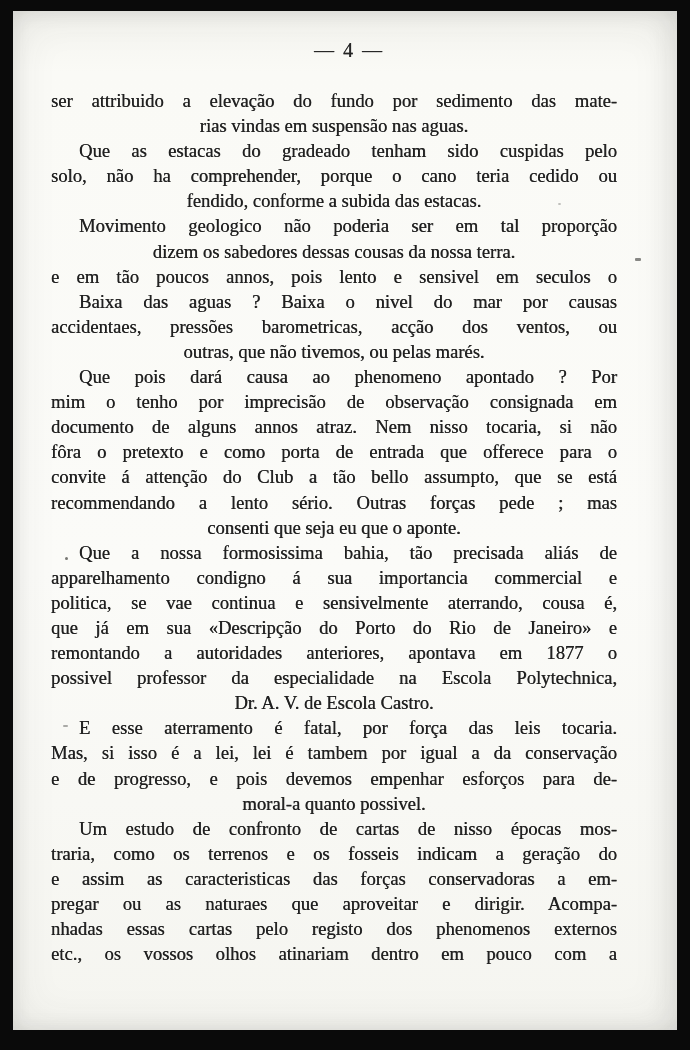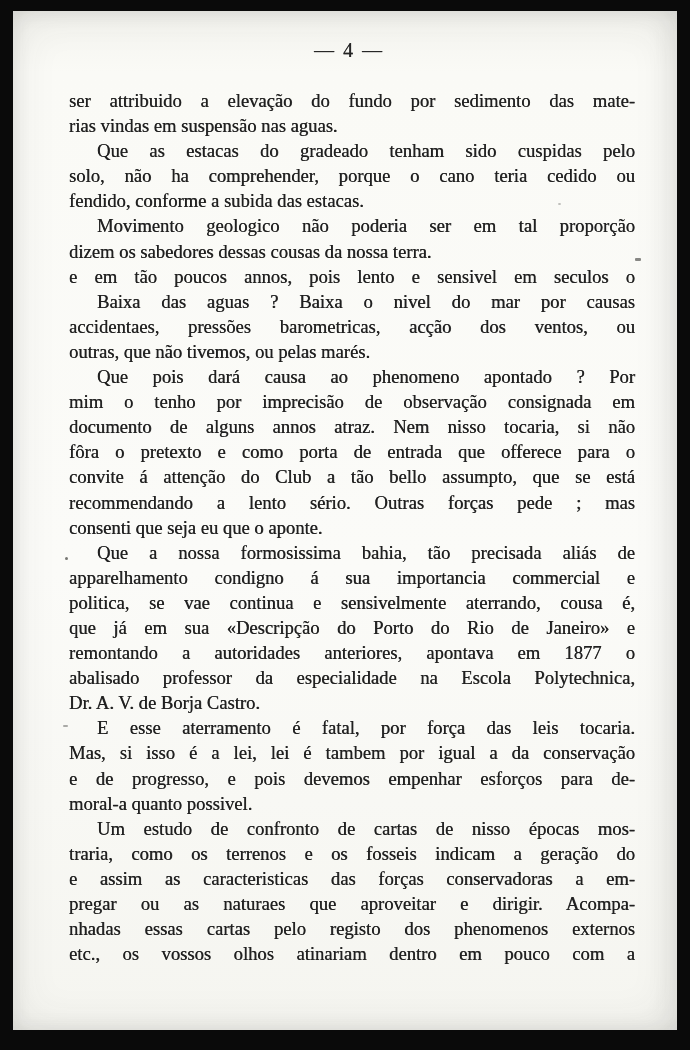--- a/index.html
+++ b/index.html
@@ -30,31 +30,31 @@
     top: 28px;
     width: 566px;
     text-align: center;
     font-size: 20px;
     letter-spacing: 2px;
     color: #242424;
     text-shadow: 0.3px 0 0 rgba(25,25,25,0.75);
   }
   .text-block {
     position: absolute;
-    left: 56px;
+    left: 38px;
     top: 77px;
     width: 566px;
   }
   .line {
     font-size: 18.6px;
     line-height: 25.1px;
     height: 25.1px;
     color: #202020;
     text-shadow: 0.35px 0 0 rgba(25,25,25,0.8);
-    text-align: left;
+    text-align: center;
     overflow: visible;
     white-space: nowrap;
   }
   .line.j {
     white-space: normal;
     text-align: justify;
     text-align-last: justify;
   }
   .line.ind {
     text-indent: 28px;
@@ -92,22 +92,22 @@
         <div class="line j">documento de alguns annos atraz. Nem nisso tocaria, si não</div>
         <div class="line j">fôra o pretexto e como porta de entrada que offerece para o</div>
         <div class="line j">convite á attenção do Club a tão bello assumpto, que se está</div>
         <div class="line j">recommendando a lento sério. Outras forças pede ; mas</div>
         <div class="line">consenti que seja eu que o aponte.</div>
         <div class="line j ind">Que a nossa formosissima bahia, tão precisada aliás de</div>
         <div class="line j">apparelhamento condigno á sua importancia commercial e</div>
         <div class="line j">politica, se vae continua e sensivelmente aterrando, cousa é,</div>
         <div class="line j">que já em sua «Descripção do Porto do Rio de Janeiro» e</div>
         <div class="line j">remontando a autoridades anteriores, apontava em 1877 o</div>
-        <div class="line j">abalisado professor da especialidade na Escola Polytechnica,</div>
-        <div class="line">Dr. A. V. de Borja Castro.</div>
+        <div class="line j">possivel professor da especialidade na Escola Polytechnica,</div>
+        <div class="line">Dr. A. V. de Escola Castro.</div>
         <div class="line j ind">E esse aterramento é fatal, por força das leis tocaria.</div>
         <div class="line j">Mas, si isso é a lei, lei é tambem por igual a da conservação</div>
         <div class="line j">e de progresso, e pois devemos empenhar esforços para de-</div>
         <div class="line">moral-a quanto possivel.</div>
         <div class="line j ind">Um estudo de confronto de cartas de nisso épocas mos-</div>
         <div class="line j">traria, como os terrenos e os fosseis indicam a geração do</div>
         <div class="line j">e assim as caracteristicas das forças conservadoras a em-</div>
         <div class="line j">pregar ou as naturaes que aproveitar e dirigir. Acompa-</div>
         <div class="line j">nhadas essas cartas pelo registo dos phenomenos externos</div>
         <div class="line j">etc., os vossos olhos atinariam dentro em pouco com a</div>

